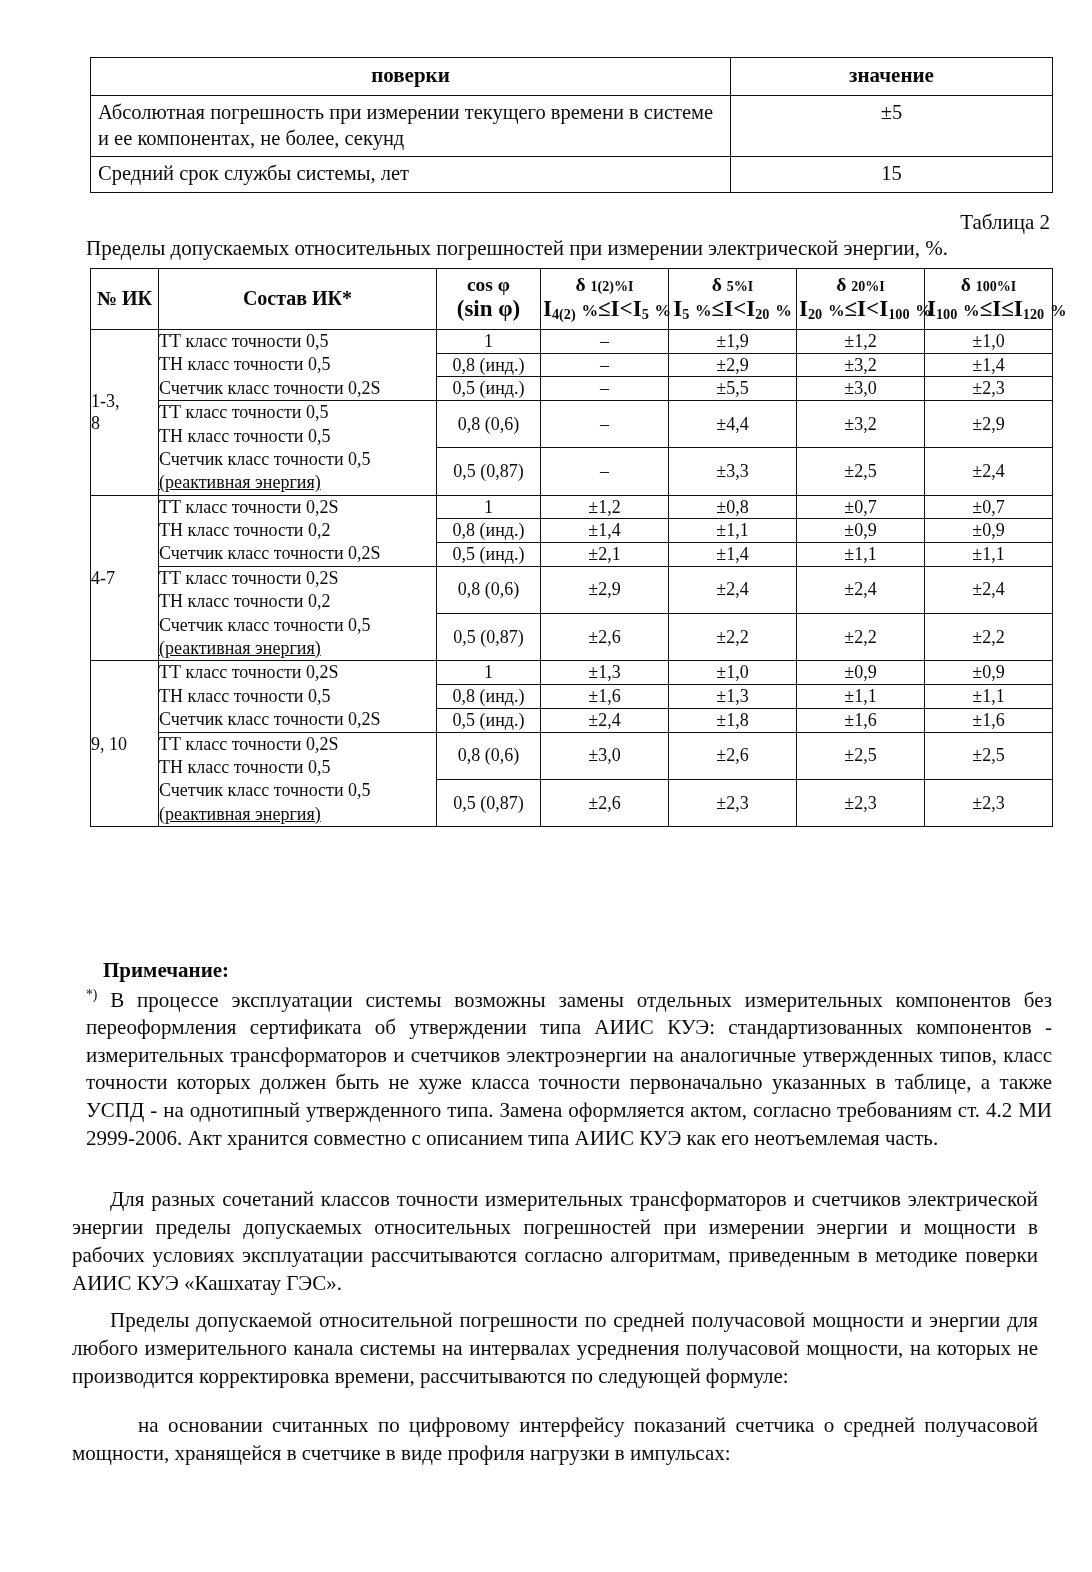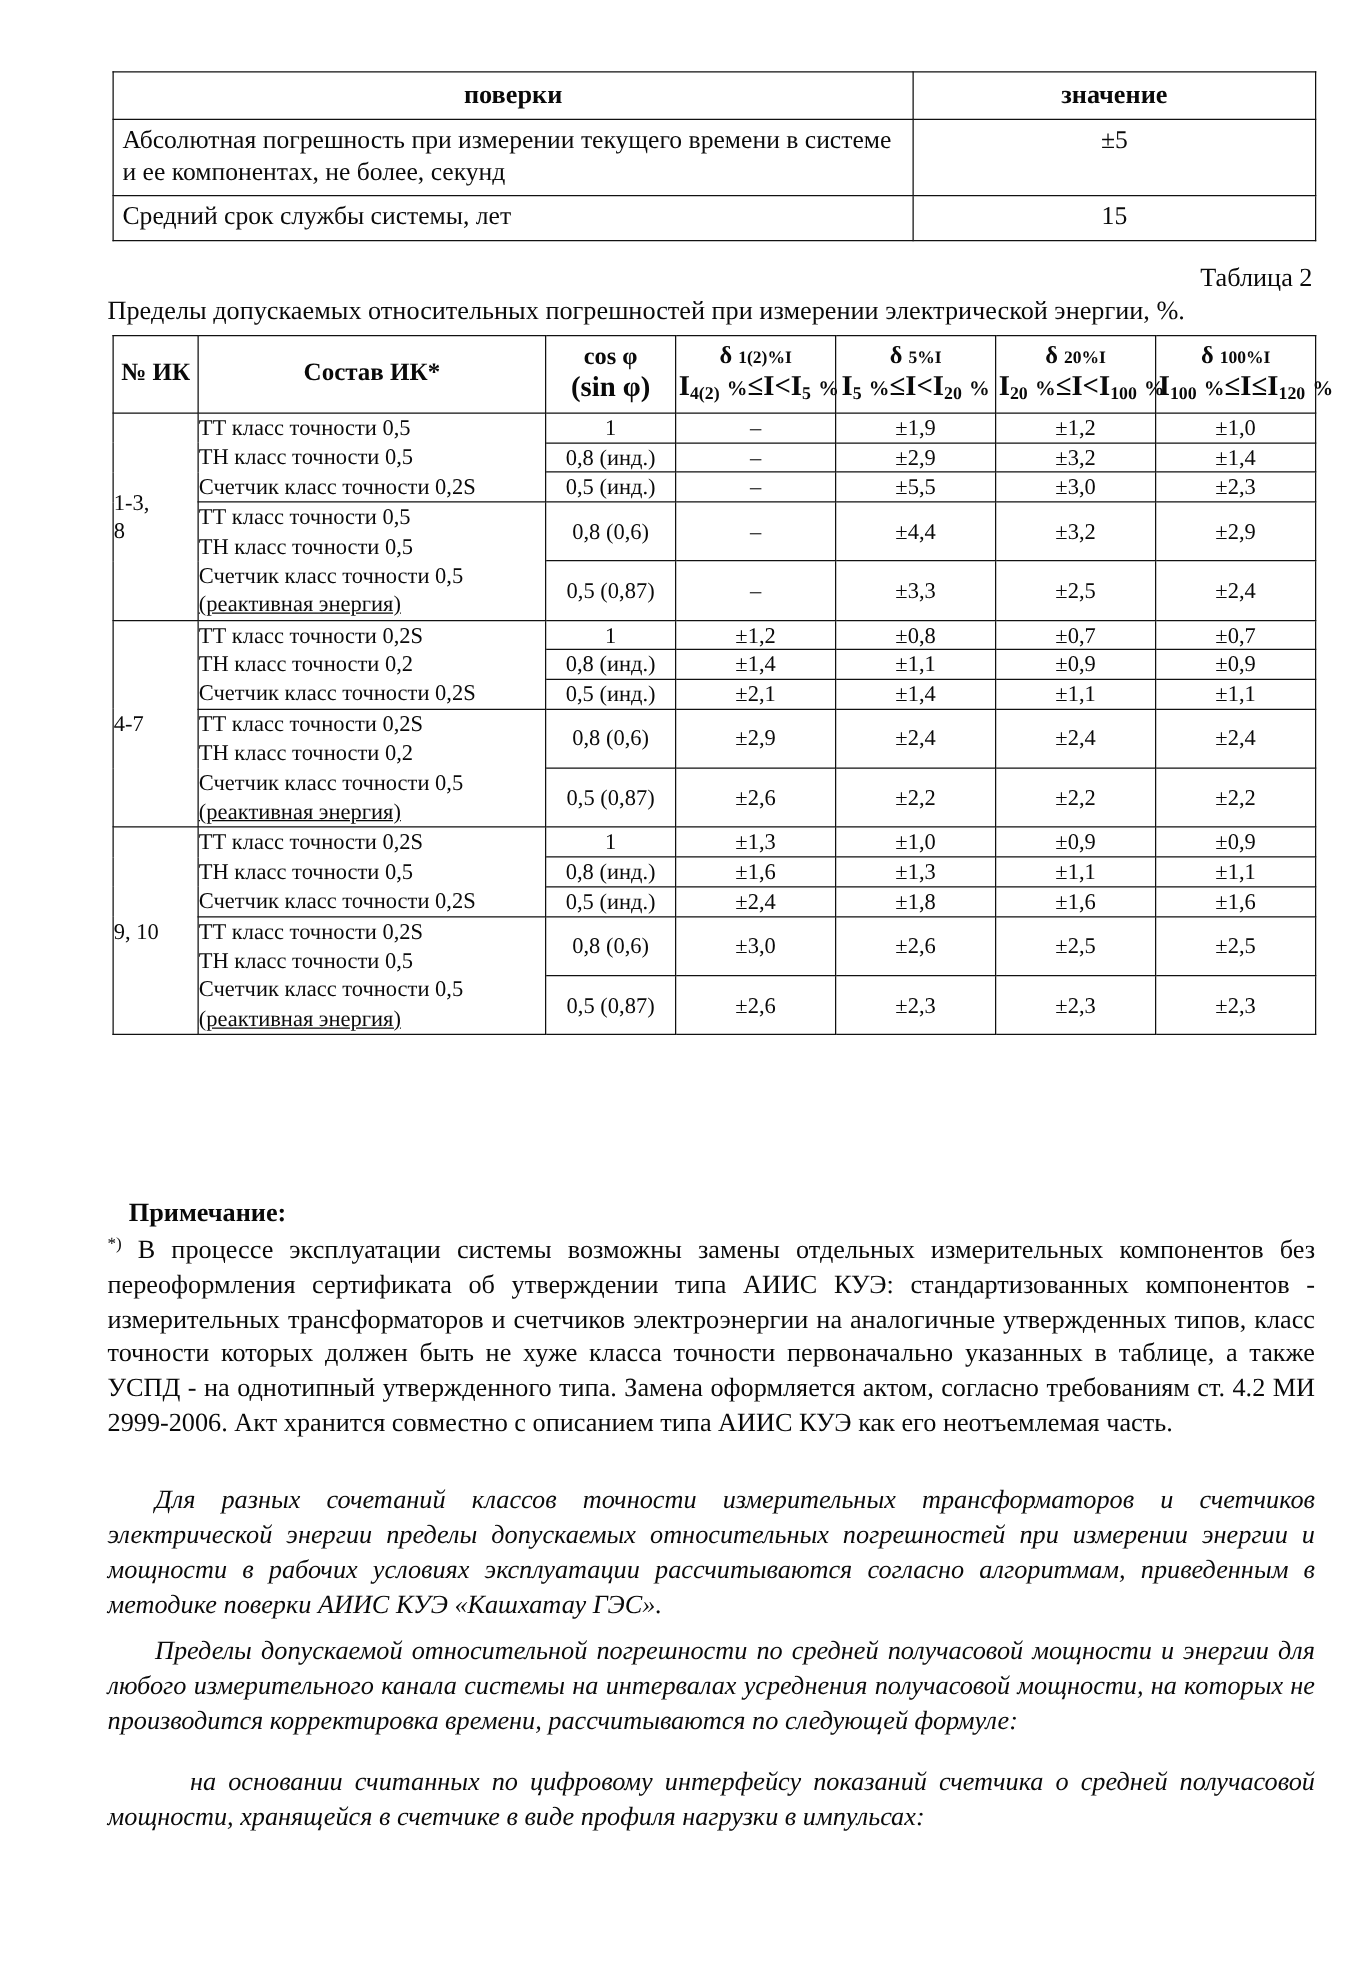--- a/index.html
+++ b/index.html
@@ -130,26 +130,25 @@
     top: 986px;
     width: 966px;
     font-size: 21px;
     line-height: 1.315;
     text-align: justify;
   }
   .note-body sup { font-size: 0.65em; vertical-align: 0.55em; }
 
   .para {
     position: absolute;
-    left: 86px;
+    left: 72px;
     width: 966px;
     font-size: 21px;
     line-height: 1.33;
     text-align: justify;
-    font-style: italic;
   }
   .para.p1 { top: 1186px; }
   .para.p2 { top: 1307px; }
   .para.p3 { top: 1412px; }
   .para .first { padding-left: 38px; }
   .para .first2 { padding-left: 66px; }
 </style>
 </head>
 <body>
 

